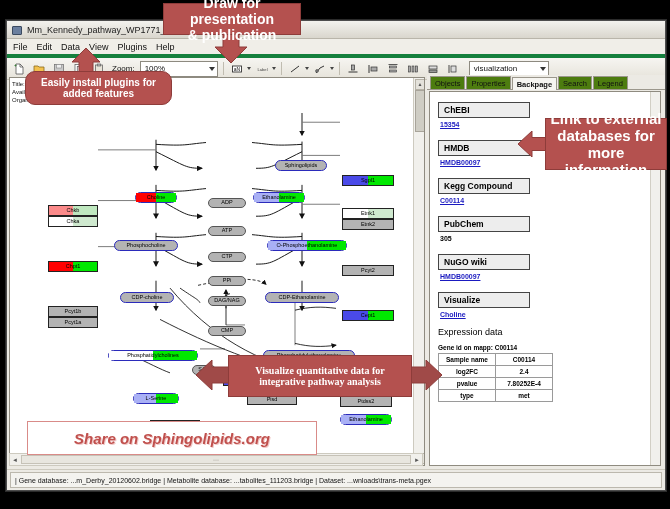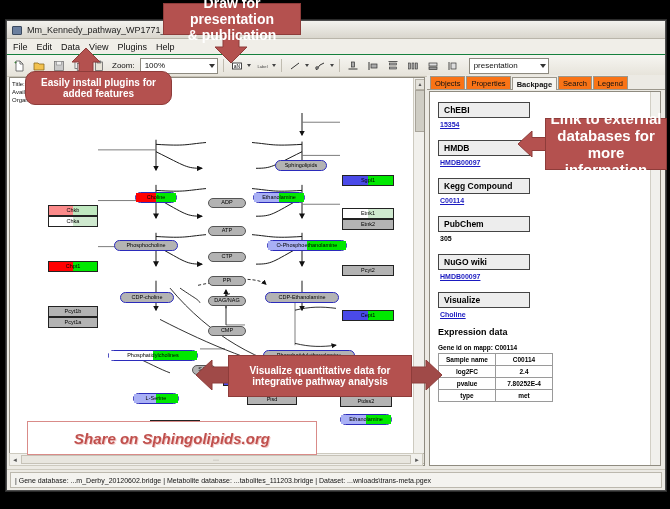--- a/index.html
+++ b/index.html
@@ -10,21 +10,21 @@
   .window{position:absolute;left:6px;top:20px;width:658px;height:469px;
           background:#eceae4;border:1px solid #4d4d4d;
           box-shadow:0 0 0 1px #2b2b2b;overflow:hidden;}
   .titlebar{height:17px;background:linear-gradient(#f3f2ee,#d9d6cd);
             border-bottom:1px solid #b9b5aa;display:flex;align-items:center;padding-left:4px;}
   .titlebar .appicon{width:11px;height:11px;margin-right:5px;position:relative;}
   .titlebar .appicon:before{content:"";position:absolute;left:1px;top:2px;width:8px;height:7px;
             background:#6b7f9e;border:1px solid #3b4a60;border-radius:1px;}
   .titlebar .ttl{font-size:9px;color:#1b1b1b;white-space:nowrap;}
 
-  .menubar{height:15px;background:#f0eee8;border-bottom:1px solid #15803d;
+  .menubar{height:15px;background:#f0eee8;border-bottom:4px solid #15803d;
            display:flex;align-items:center;padding-left:6px;gap:9px;}
   .menubar span{font-size:9px;color:#111;}
 
   .toolbar{height:21px;background:linear-gradient(#f6f5f1,#e6e3da);
            border-bottom:1px solid #c9c5b9;display:flex;align-items:center;padding:0 3px;gap:3px;}
   .tbtn{width:15px;height:15px;display:flex;align-items:center;justify-content:center;
         border:1px solid transparent;border-radius:2px;}
   .tbtn svg{display:block;}
   .tsep{width:1px;height:13px;background:#c0bcb0;margin:0 2px;}
   .zlabel{font-size:8px;color:#111;margin-left:2px;margin-right:2px;}
@@ -60,31 +60,31 @@
   .hl{left:0;width:50%;}
   .hr{right:0;width:50%;}
   .handle{position:absolute;width:4px;height:4px;background:#ffe600;border:1px solid #7a7000;}
 
   svg.edges{position:absolute;left:0;top:0;width:100%;height:100%;overflow:visible;}
 
   
   .tabs{display:flex;align-items:flex-end;height:14px;padding-left:3px;gap:1px;
         border-bottom:1px solid #9b978c;background:#eceae4;}
   .tab{font-size:7.5px;padding:2px 4px 1px 4px;border:1px solid #9b978c;border-bottom:none;
-       background:#f97316;color:#111;}
+       background:#4d7c0f;color:#111;}
   .tab.active{background:#f6f5f1;font-weight:bold;position:relative;top:1px;}
   .sidebody{position:absolute;left:2px;top:16px;right:4px;bottom:2px;background:#fff;
             border:1px solid #8f8b80;overflow:hidden;}
   .side-scroll{position:absolute;right:0;top:0;bottom:0;width:9px;background:#f1f0ec;border-left:1px solid #d2cfc5;}
   .bp{padding:7px 0 0 8px;}
   .bp-h{display:inline-block;min-width:80px;border:1px solid #444;background:#ededed;
         font-size:8.5px;font-weight:bold;color:#000;padding:2px 5px;margin-bottom:3px;}
   .bp-link{font-size:7px;color:#1a1ac0;text-decoration:underline;margin:0 0 9px 2px;display:block;font-weight:bold;}
   .bp-plain{font-size:7px;color:#000;margin:0 0 9px 2px;display:block;font-weight:bold;}
-  .exp-h{font-size:9px;font-weight:bold;color:#000;margin:2px 0 7px 0;}
+  .exp-h{font-size:9px;font-weight:normal;color:#000;margin:2px 0 7px 0;}
   .gid{font-size:6.5px;font-weight:bold;color:#000;margin-bottom:2px;}
   table.exp{border-collapse:collapse;}
   table.exp td{border:1px solid #9a9a9a;font-size:6.5px;font-weight:bold;color:#000;
                padding:2px 4px;text-align:center;min-width:48px;}
 
   
   .hscroll{position:absolute;left:2px;right:242px;bottom:24px;height:11px;background:#f1f0ec;
            border:1px solid #cdcabf;display:flex;align-items:center;justify-content:space-between;}
   .hscroll .hend{width:10px;text-align:center;font-size:6px;color:#555;}
   .hscroll .hthumb{flex:1;margin:1px;height:7px;background:#e8e6df;border:1px solid #c6c2b7;
@@ -230,21 +230,21 @@
             <rect x="2" y="7" width="8" height="2.5" fill="#999" stroke="#333" stroke-width="0.7"></rect>
           </svg>
       </div>
       <div class="tbtn">
         <svg width="12" height="12" viewBox="0 0 12 12">
             <line x1="2" y1="2" x2="2" y2="10" stroke="#333" stroke-width="0.9"></line>
             <rect x="4" y="3" width="5" height="6" fill="#ddd" stroke="#333" stroke-width="0.7"></rect>
           </svg>
       </div>
       <div class="combo vizcombo">
-        <span>presentation</span>
+        <span>visualization</span>
         <span class="arr"></span>
       </div>
     </div>
 
     <div class="content">
 
       <div class="canvaswrap">
         <div class="pwinfo">
           <div>Title:</div>
           <div>Availa</div>
@@ -556,21 +556,21 @@
 
   <div class="callout" style="left:545px;top:118px;width:120px;height:50px;font-size:15px;">
     <span style="white-space:pre-line">Link  to external
 databases  for
 more information</span>
   </div>
   <svg class="cal-arrow" style="left:518px;top:131px;width:30px;height:26px;">
     <path d="M0,13 L14,0 L14,6.5 L30,6.5 L30,19.5 L14,19.5 L14,26 Z" fill="#b4514f" stroke="#8e3c3a" stroke-width="1"></path>
   </svg>
 
-  <div class="callout" style="left:228px;top:355px;width:182px;height:40px;font-size:10px;">
+  <div class="callout" style="left:228px;top:355px;width:182px;height:40px;font-size:10px;font-family:Liberation Serif, serif;">
     <span style="white-space:pre-line">Visualize quantitative data  for
 integrative pathway analysis</span>
   </div>
   <svg class="cal-arrow" style="left:196px;top:360px;width:34px;height:30px;">
     <path d="M0,15 L16,0 L16,7 L34,7 L34,23 L16,23 L16,30 Z" fill="#a04a48" stroke="#8e3c3a" stroke-width="1"></path>
   </svg>
   <svg class="cal-arrow" style="left:408px;top:360px;width:34px;height:30px;">
     <path d="M34,15 L18,0 L18,7 L0,7 L0,23 L18,23 L18,30 Z" fill="#a04a48" stroke="#8e3c3a" stroke-width="1"></path>
   </svg>
 

